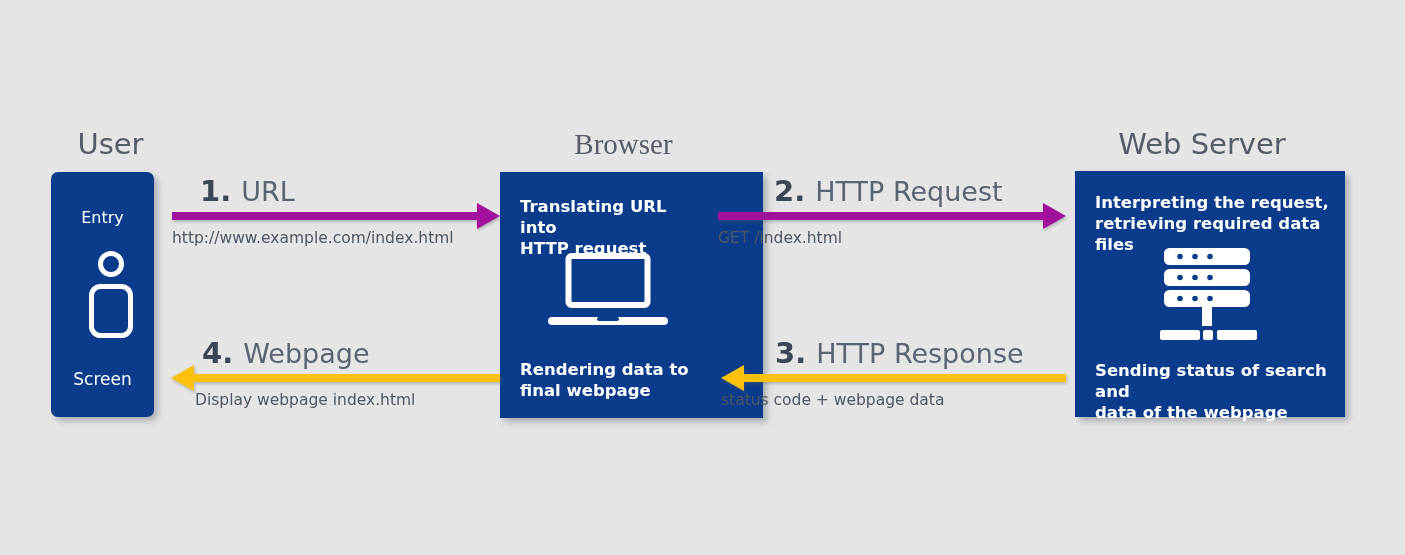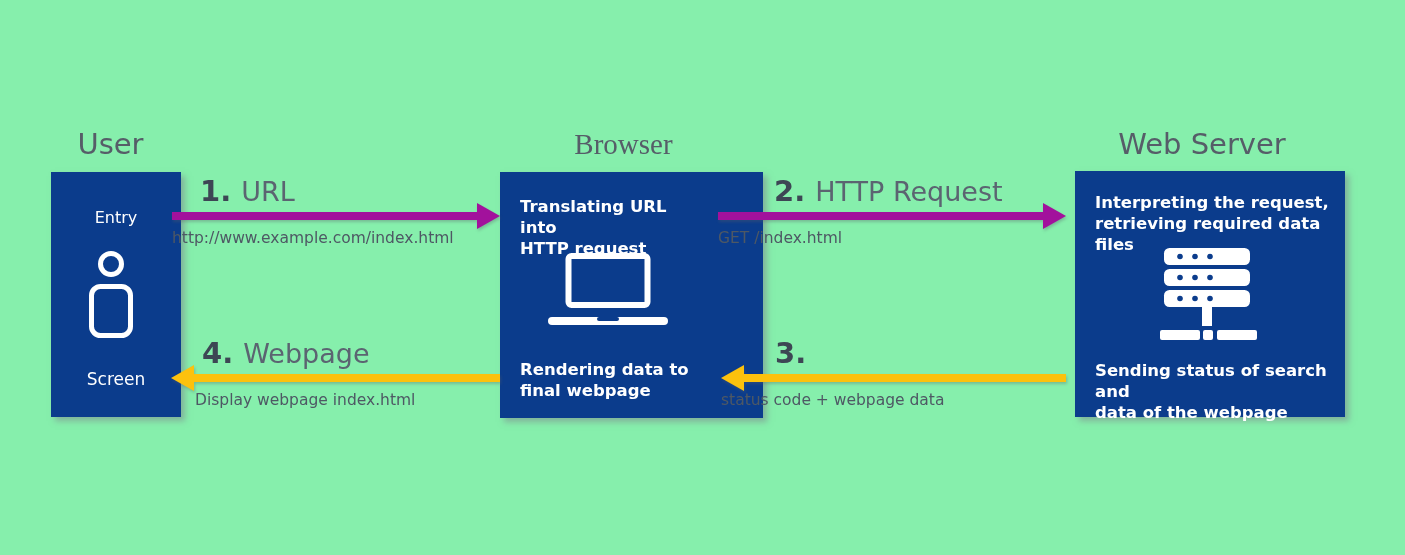--- a/index.html
+++ b/index.html
@@ -3,21 +3,21 @@
 <meta charset="utf-8">
 <style>
   html,body{margin:0;padding:0;}
   body{
     font-family:"DejaVu Sans","Liberation Sans",sans-serif;
     background:#f7f8f9;
   }
   .canvas{
     position:relative;
     width:1405px;height:555px;
-    background:#86efac;
+    background:#e5e5e5;
     overflow:hidden;
   }
   
   .node-title{
     position:absolute;
     top:126px;height:36px;
     font-size:29px;line-height:36px;
     color:#565d68;
     text-align:center;
     white-space:nowrap;
@@ -25,21 +25,21 @@
   .t-user{left:51px;width:119px;}
   .t-browser{left:515px;width:217px;font-family:Liberation Serif, serif;}
   .t-server{left:1067px;width:270px;}
   
   .node-box{
     position:absolute;
     background:#0b3c8c;
     box-shadow:4px 4px 6px rgba(125,130,140,0.55);
     color:#ffffff;
   }
-  .b-user{left:51px;top:172px;width:130px;height:245px;}
+  .b-user{left:51px;top:172px;width:103px;height:245px;border-radius:7px;}
   .b-browser{left:500px;top:172px;width:217px;height:246px;padding-left:46px;}
   .b-server{left:1067px;top:171px;width:270px;height:246px;margin-left:8px;}
   .box-text{
     position:absolute;
     font-size:16.5px;
     font-weight:bold;
     line-height:1.27;
     white-space:pre-line;
     color:#ffffff;
   }
@@ -173,20 +173,21 @@
     <div class="arrow-graphic dir-right c-magenta">
       <div class="arrow-shaft"></div>
         <div class="arrow-head"></div>
     </div>
     <div class="sub-label">GET /index.html</div>
   </div>
 
   <div class="arrow-group g3">
     <div class="step-line">
       <span class="step-number">3.</span>
+      <span class="step-label">HTTP Response</span>
     </div>
     <div class="arrow-graphic dir-left c-yellow">
       <div class="arrow-shaft"></div>
         <div class="arrow-head"></div>
     </div>
     <div class="sub-label">status code + webpage data</div>
   </div>
 
   <div class="arrow-group g4">
     <div class="step-line">

